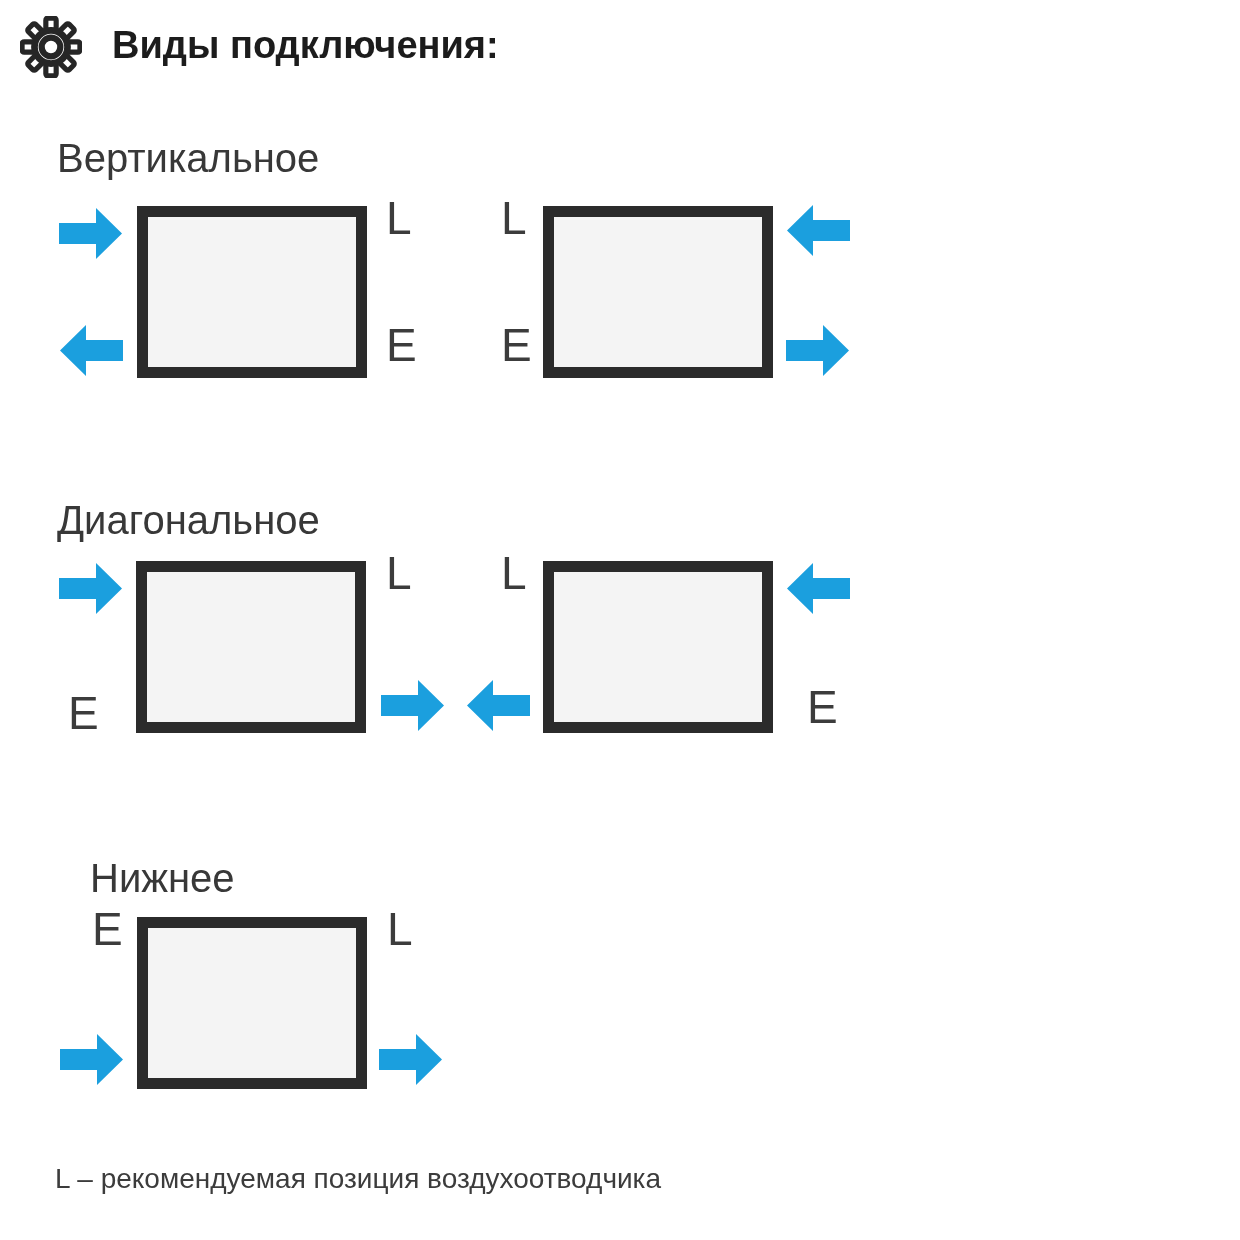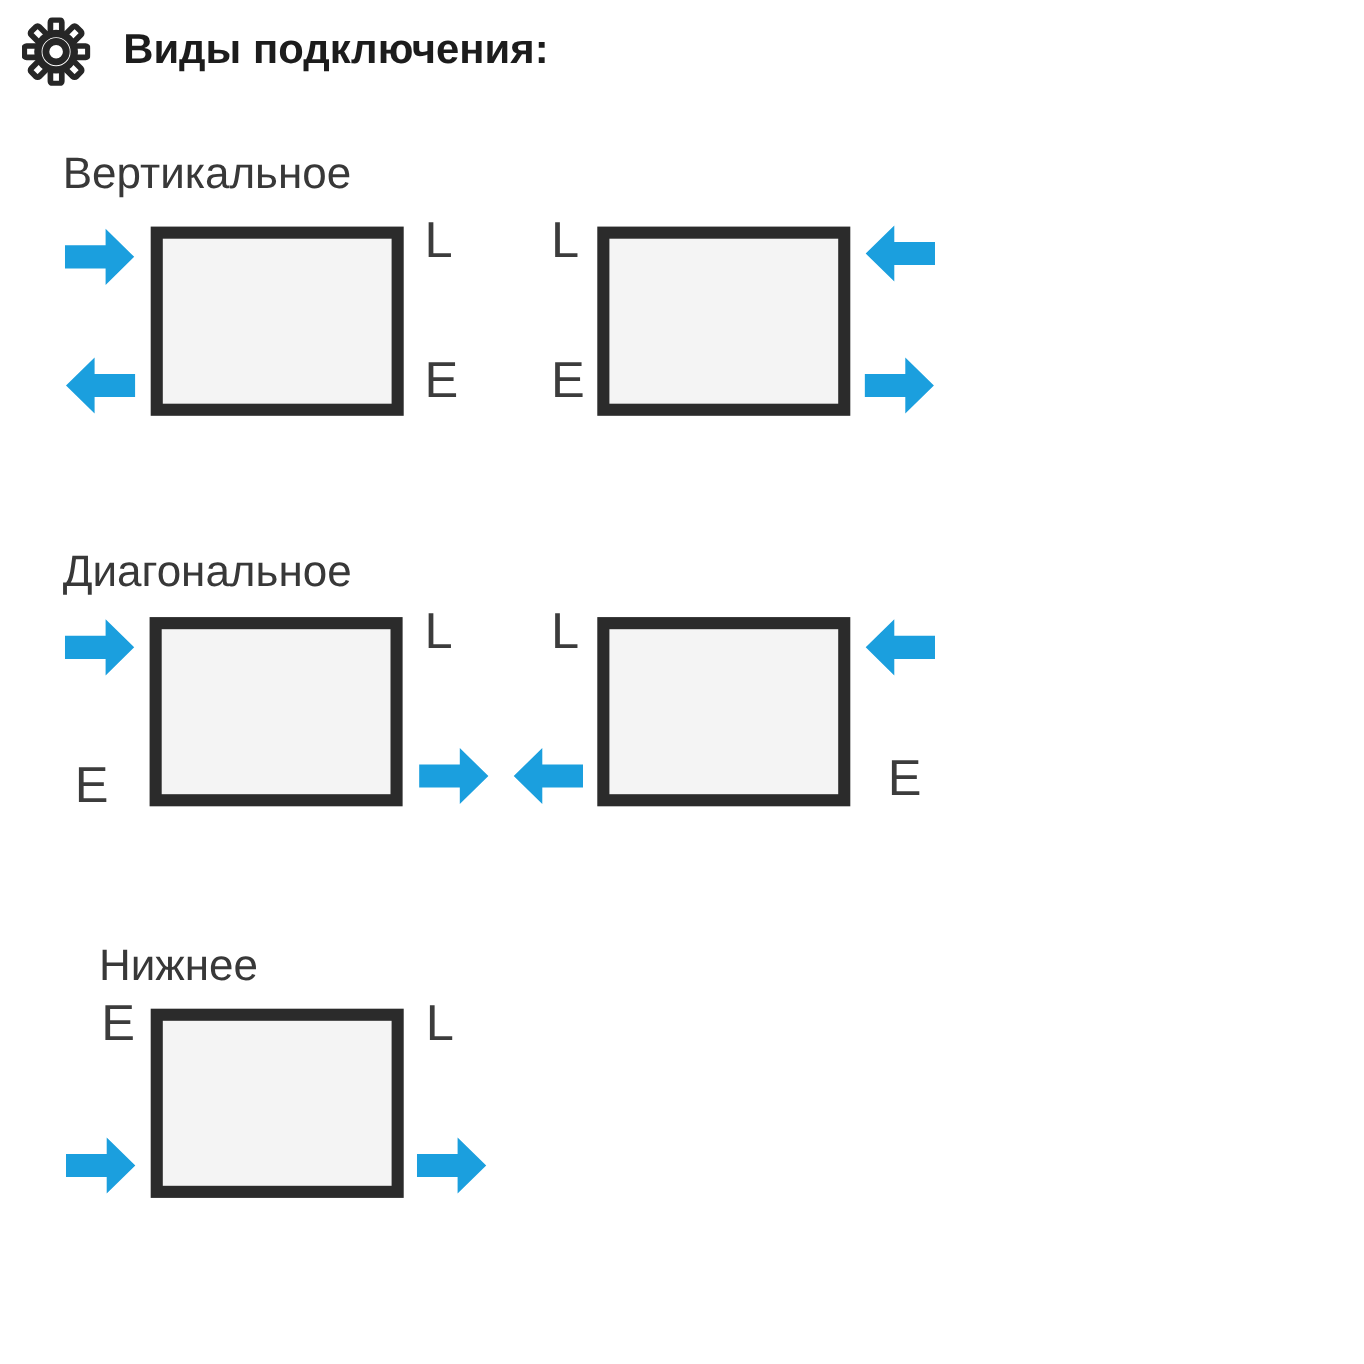--- a/index.html
+++ b/index.html
@@ -145,15 +145,16 @@
         <polygon points="0,16 37,16 37,1 63,26.5 37,52 37,37 0,37" fill="#1B9FDE"></polygon>
       </svg>
   </span>
   <span class="abs" style="left:379px; top:1033px;">
     <svg class="arrow-svg" width="64" height="53" viewBox="0 0 64 53">
         <polygon points="0,16 37,16 37,1 63,26.5 37,52 37,37 0,37" fill="#1B9FDE"></polygon>
       </svg>
   </span>
 
   <div class="abs legend" style="left:55px; top:1162px;">
+    <div>L – рекомендуемая позиция воздухоотводчика</div>
   </div>
 
 </div>
 
 </body></html>

